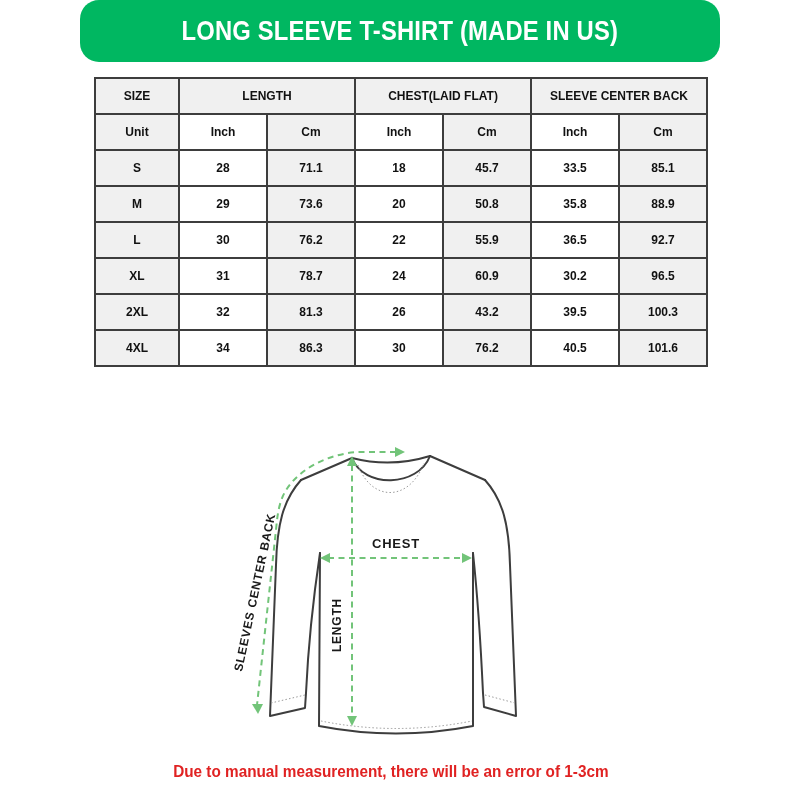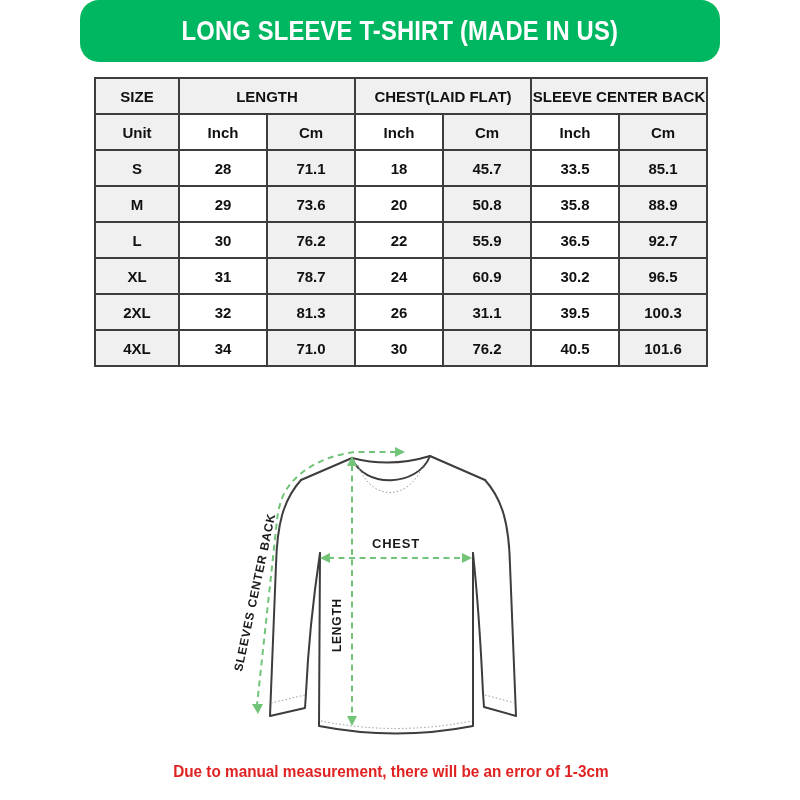--- a/index.html
+++ b/index.html
@@ -10,21 +10,21 @@
   .banner{position:absolute;left:80px;top:0;width:640px;height:62px;
           background:#00b761;display:flex;align-items:center;justify-content:center;border-radius:19px;}
   .banner-title{color:#ffffff;font-weight:bold;font-size:28px;letter-spacing:.2px;
                 transform:scaleX(.85);white-space:nowrap;}
 
   
   .size-table{position:absolute;left:94px;top:77px;border-collapse:collapse;
               table-layout:fixed;width:612px;}
   .size-table td,.size-table th{border:2px solid #3d3d3d;text-align:center;
               vertical-align:middle;height:34px;padding:0;
-              font-size:15px;font-weight:bold;color:#111111;background:#ffffff;}
+              font-size:12px;font-weight:bold;color:#111111;background:#ffffff;}
   .size-table .gray{background:#f0f0f0;}
   .col-size{width:84px;} .col-m{width:88px;}
 
   
   .diagram{position:absolute;left:180px;top:435px;}
   .outline{fill:none;stroke:#3d3d3d;stroke-width:2;stroke-linejoin:round;stroke-linecap:round;}
   .stitch{fill:none;stroke:#9a9a9a;stroke-width:1;stroke-dasharray:1.5 2.2;}
   .garrow{fill:none;stroke:#72c479;stroke-width:2;stroke-dasharray:6 4.5;}
   .ghead{fill:#72c479;stroke:none;}
   .dlabel{font-family:"Liberation Sans",sans-serif;font-weight:bold;fill:#1a1a1a;
@@ -102,28 +102,28 @@
       <td>24</td>
       <td class="gray">60.9</td>
       <td>30.2</td>
       <td class="gray">96.5</td>
     </tr>
     <tr>
       <td class="gray">2XL</td>
       <td>32</td>
       <td class="gray">81.3</td>
       <td>26</td>
-      <td class="gray">31.1</td>
+      <td class="gray">43.2</td>
       <td>39.5</td>
       <td class="gray">100.3</td>
     </tr>
     <tr>
       <td class="gray">4XL</td>
       <td>34</td>
-      <td class="gray">71.0</td>
+      <td class="gray">86.3</td>
       <td>30</td>
       <td class="gray">76.2</td>
       <td>40.5</td>
       <td class="gray">101.6</td>
     </tr>
   </tbody>
 </table>
 
 <svg class="diagram" width="440" height="330" viewBox="0 0 440 330">
 

